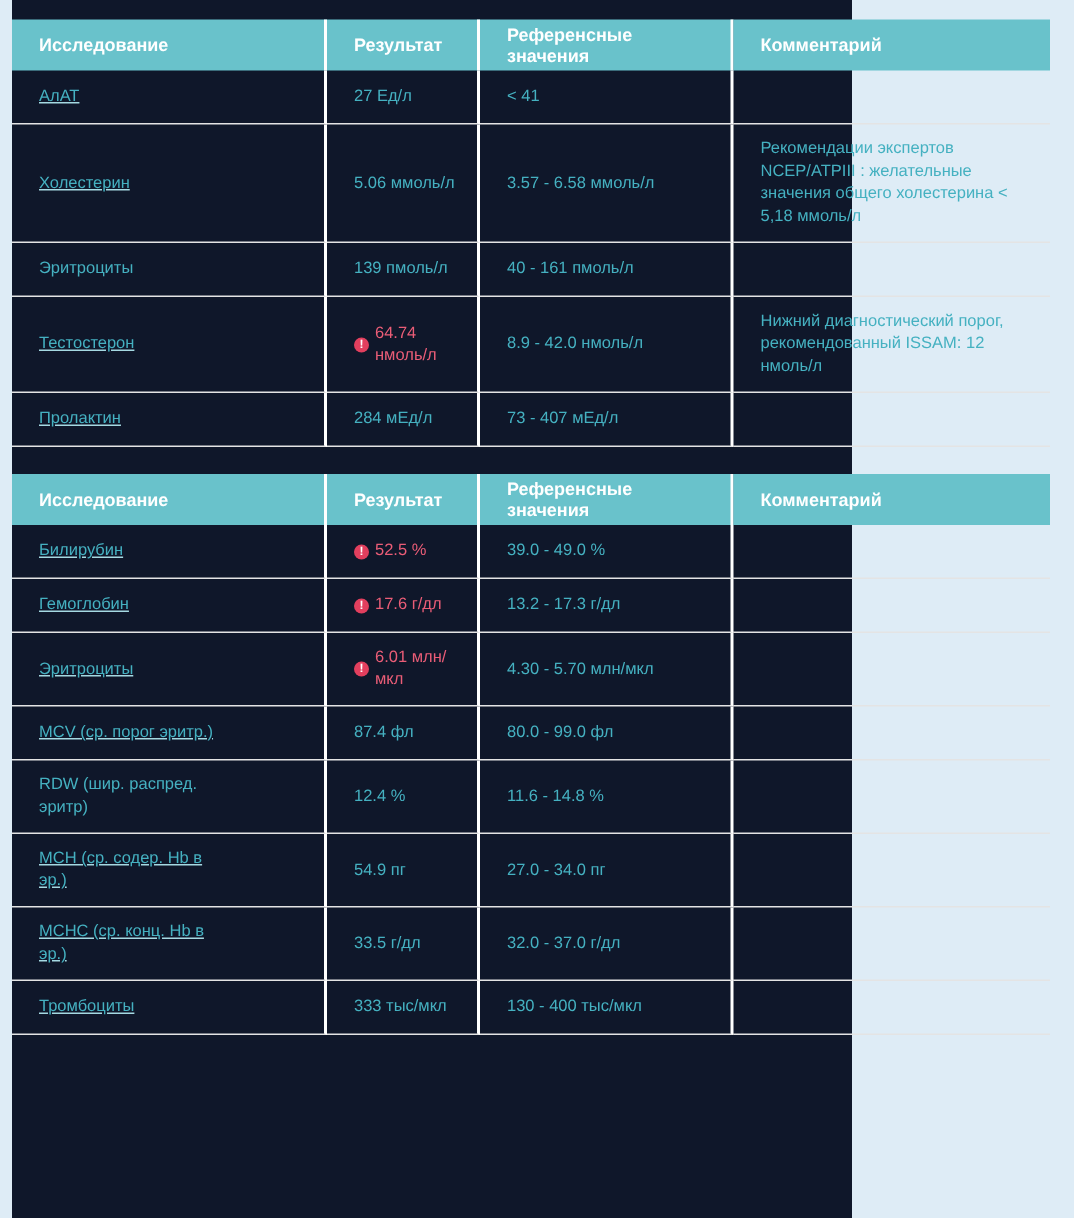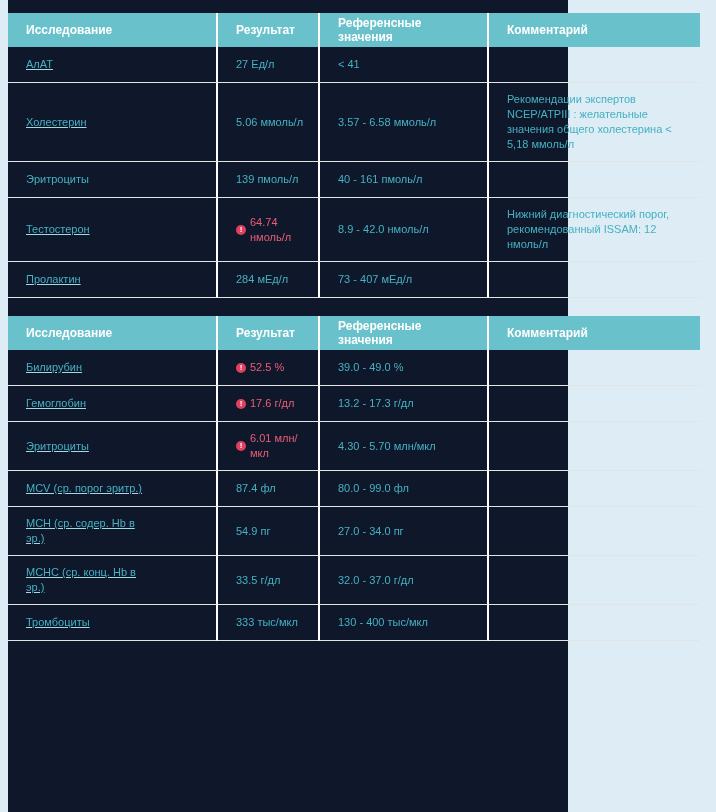--- a/index.html
+++ b/index.html
@@ -282,20 +282,37 @@
       </div>
     </td>
     <td>
       <span>80.0 - 99.0 фл</span>
     </td>
     <td class="comment-cell">
       <span></span>
     </td>
   </tr>
 
+  <tr>
+    <td class="name-cell">
+      <a class="test-link no-link">RDW (шир. распред. эритр)</a>
+    </td>
+    <td>
+      <div class="result">
+
+        <span class="result-text">12.4 %</span>
+      </div>
+    </td>
+    <td>
+      <span>11.6 - 14.8 %</span>
+    </td>
+    <td class="comment-cell">
+      <span></span>
+    </td>
+  </tr>
 
   <tr>
     <td class="name-cell">
       <a class="test-link">MCH (ср. содер. Hb в эр.)</a>
     </td>
     <td>
       <div class="result">
 
         <span class="result-text">54.9 пг</span>
       </div>

